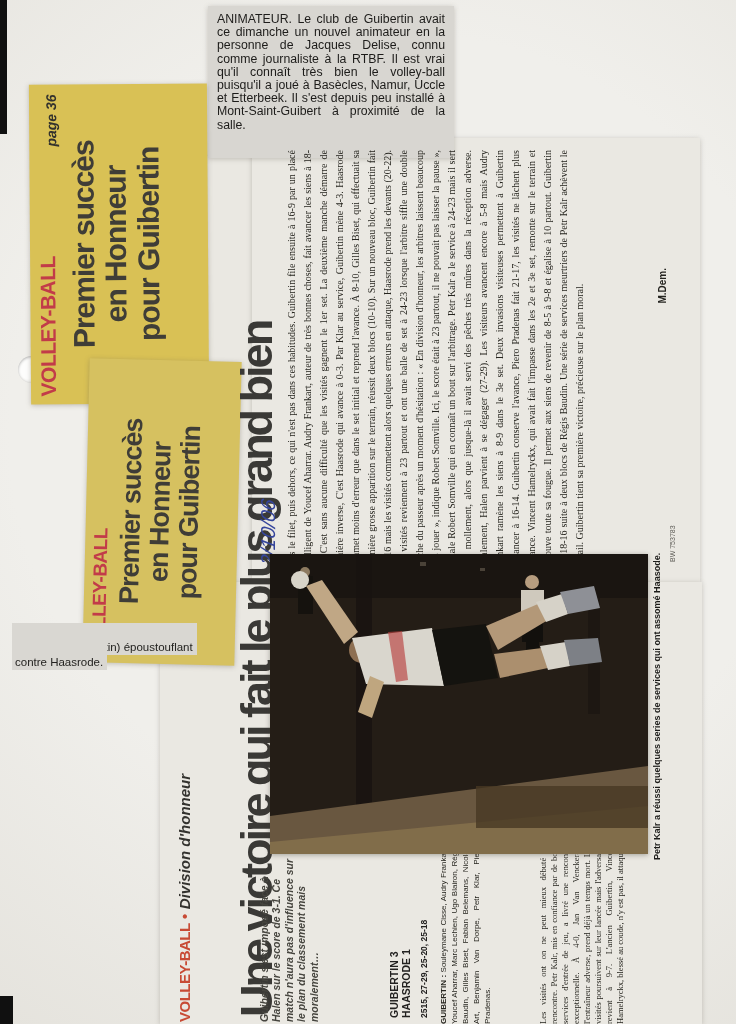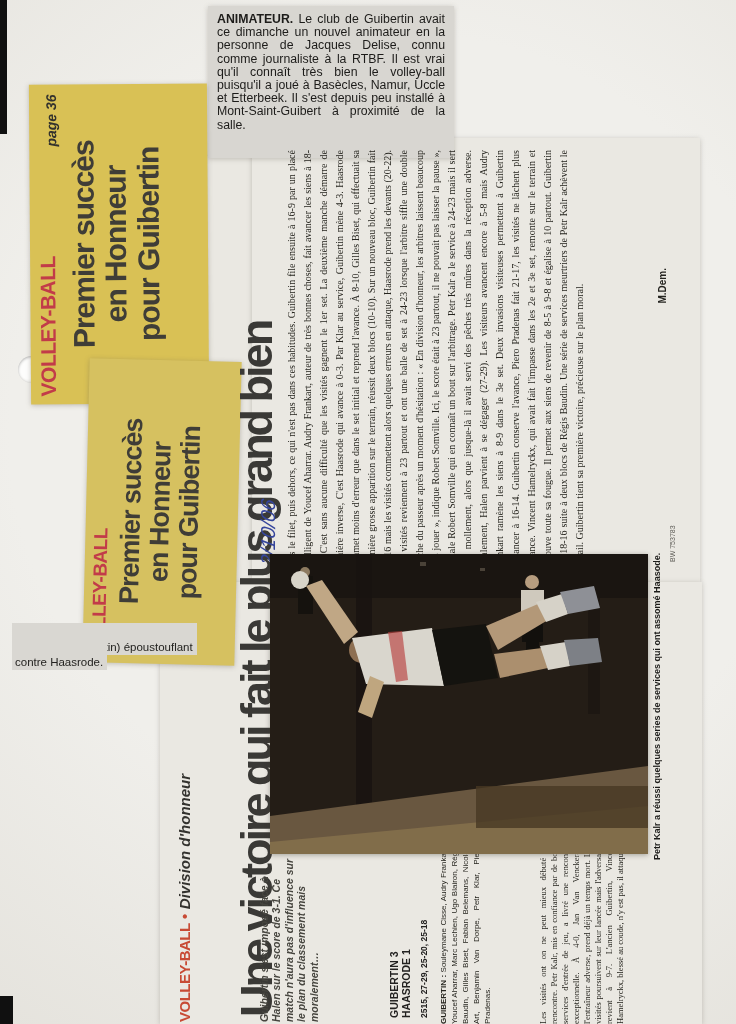--- a/index.html
+++ b/index.html
@@ -31,21 +31,21 @@
   <div class="hole" style="left:18px;top:630px;"></div>
   <div class="speck" style="left:404px;top:897px;width:4px;height:3px;"></div>
   <div class="speck" style="left:463px;top:963px;width:3px;height:3px;"></div>
 
   <div class="piece" style="left:198px;top:156px;width:114px;height:868px;"></div>
   <div class="piece" style="left:252px;top:138px;width:448px;height:444px;"></div>
   <div class="piece" style="left:160px;top:582px;width:542px;height:442px;"></div>
 
   <div class="piece" style="left:208px;top:6px;width:246px;height:152px;background:#d8d6d1;padding:0;">
     <div class="jtext" style="padding:7px 9px;font-size:12.3px;line-height:13.2px;color:#1d1c1a;">
-      <span style="font-weight:bold;">ANIMATEUR.</span><span> Le club de Guibertin avait ce dimanche un nouvel animateur en la personne de Jacques Delise, connu comme journaliste à la RTBF. Il est vrai qu'il connaît très bien le volley-ball puisqu'il a joué à Basècles, Namur, Uccle et Etterbeek. Il s'est depuis peu installé à Mont-Saint-Guibert à proximité de la salle.</span>
+      <span style="font-weight:normal;">ANIMATEUR.</span><span> Le club de Guibertin avait ce dimanche un nouvel animateur en la personne de Jacques Delise, connu comme journaliste à la RTBF. Il est vrai qu'il connaît très bien le volley-ball puisqu'il a joué à Basècles, Namur, Uccle et Etterbeek. Il s'est depuis peu installé à Mont-Saint-Guibert à proximité de la salle.</span>
     </div>
   </div>
 
   <div class="rbox yellow" style="left:30px;top:84px;width:178px;height:320px;transform:rotate(-.4deg);">
     <div class="rin" style="width:320px;height:178px;transform:rotate(-90deg) translateX(-320px);padding:0;">
       <div style="display:flex;justify-content:space-between;align-items:flex-end;padding:6px 10px 0 8px;">
         <span class="ykicker" style="font-size:21px;">VOLLEY-BALL</span>
         <span style="font-size:14px;font-weight:bold;font-style:italic;color:#33322d;">page 36</span>
       </div>
       <div class="ytitle" style="font-size:30px;margin-top:8px;">

